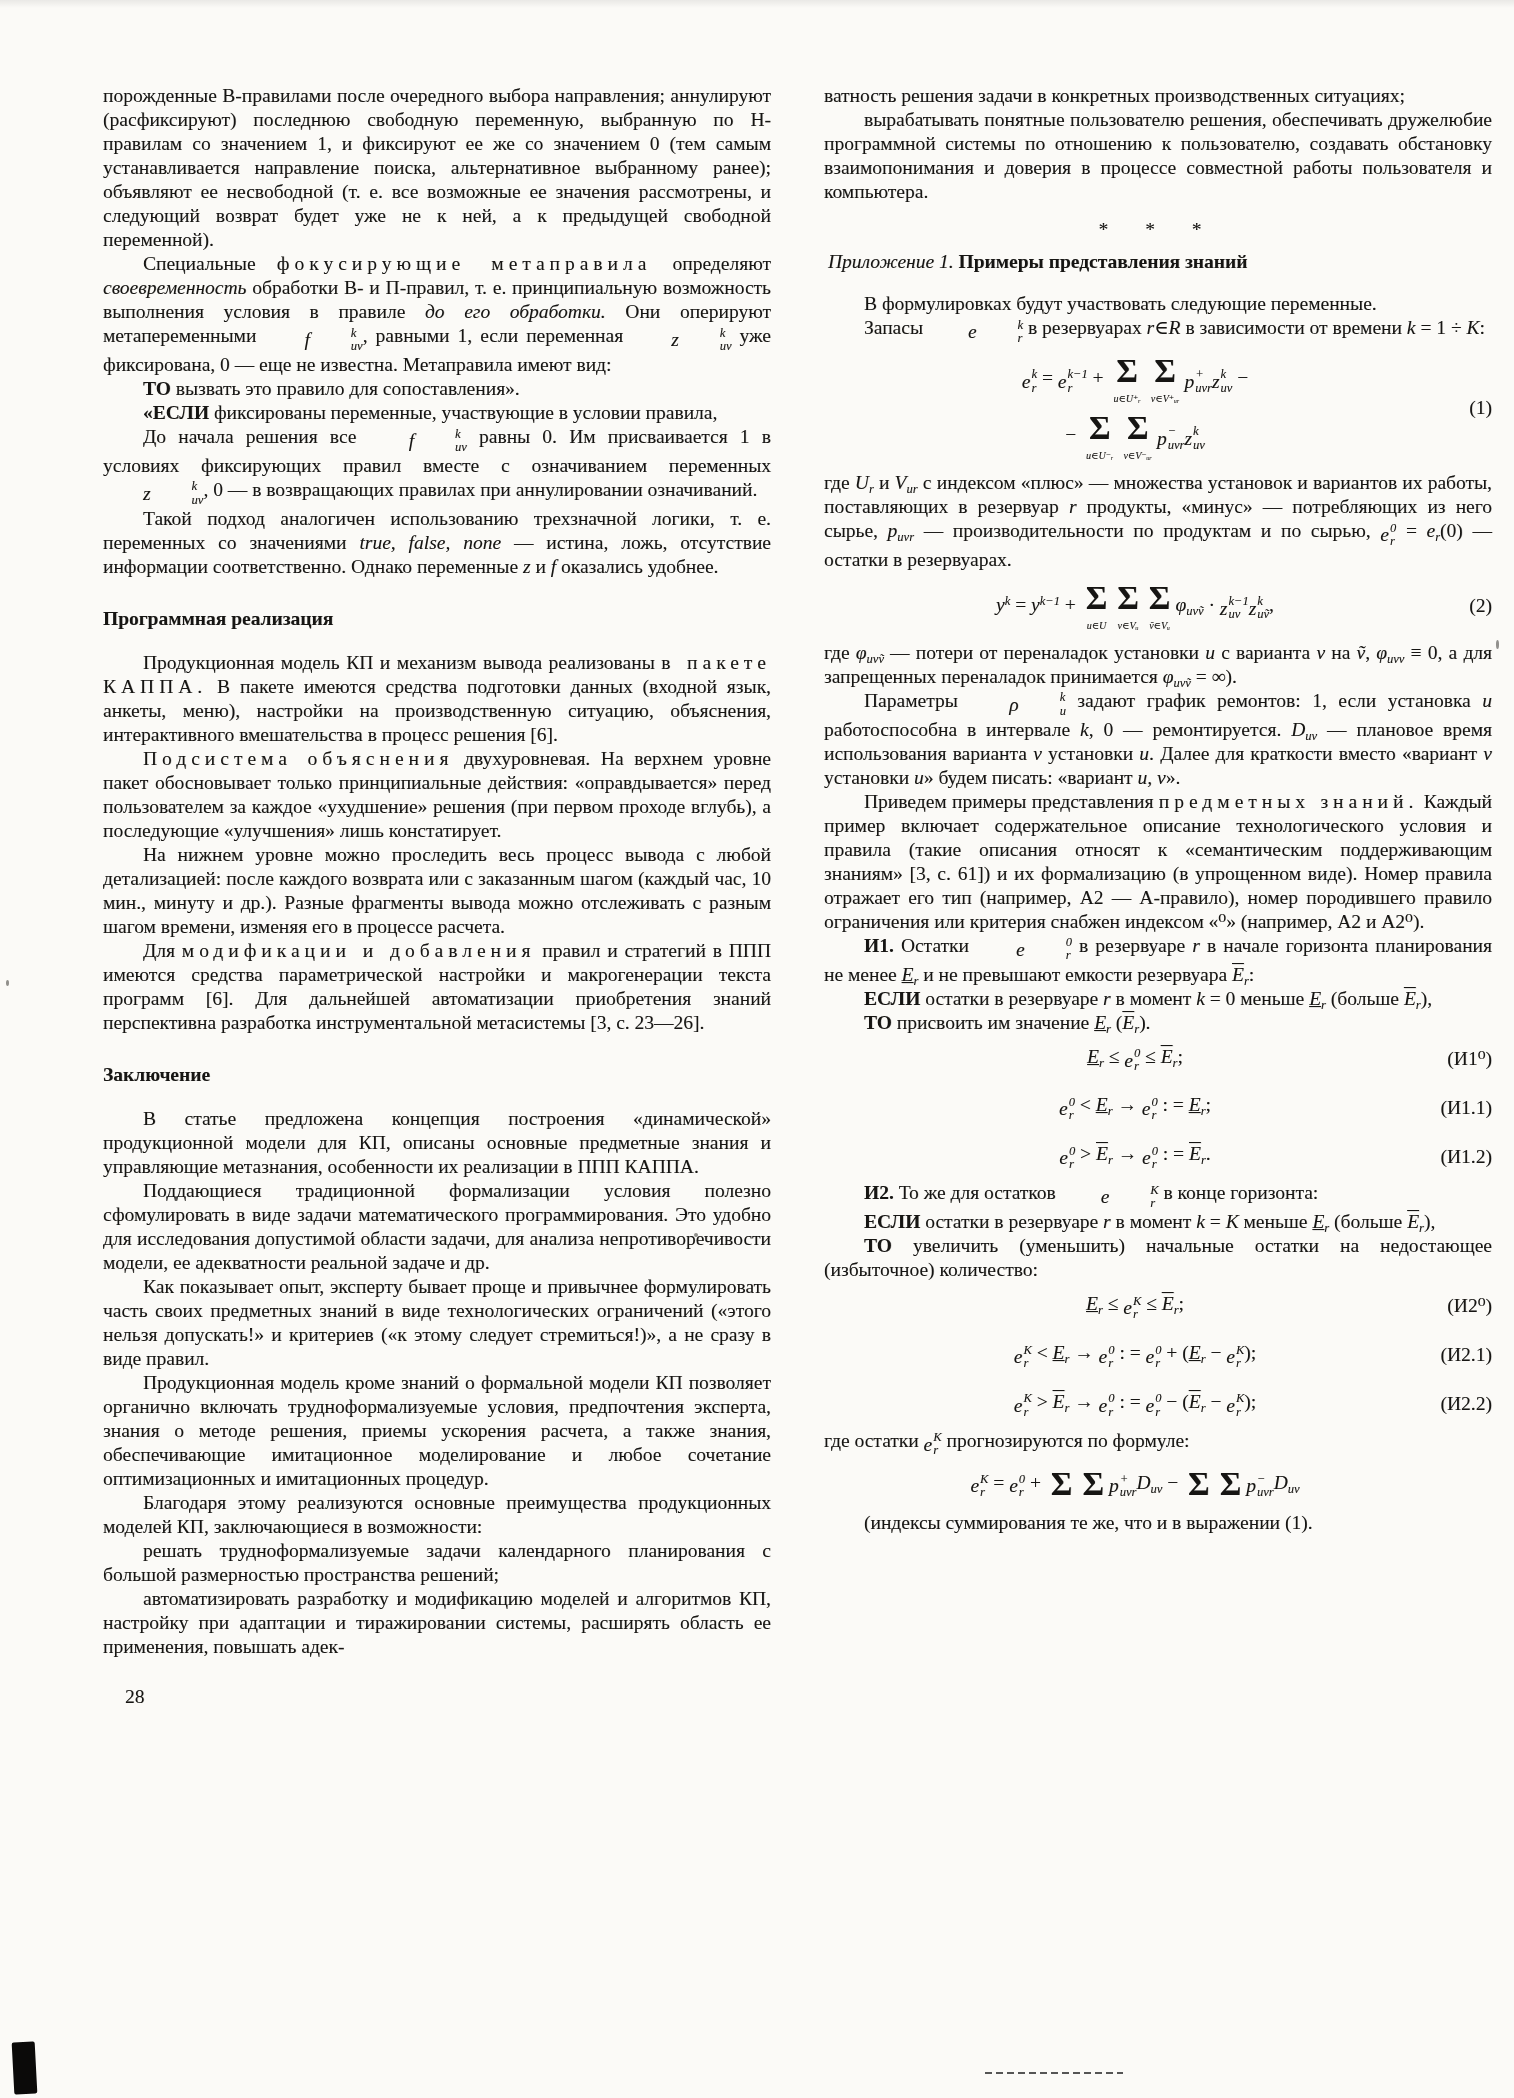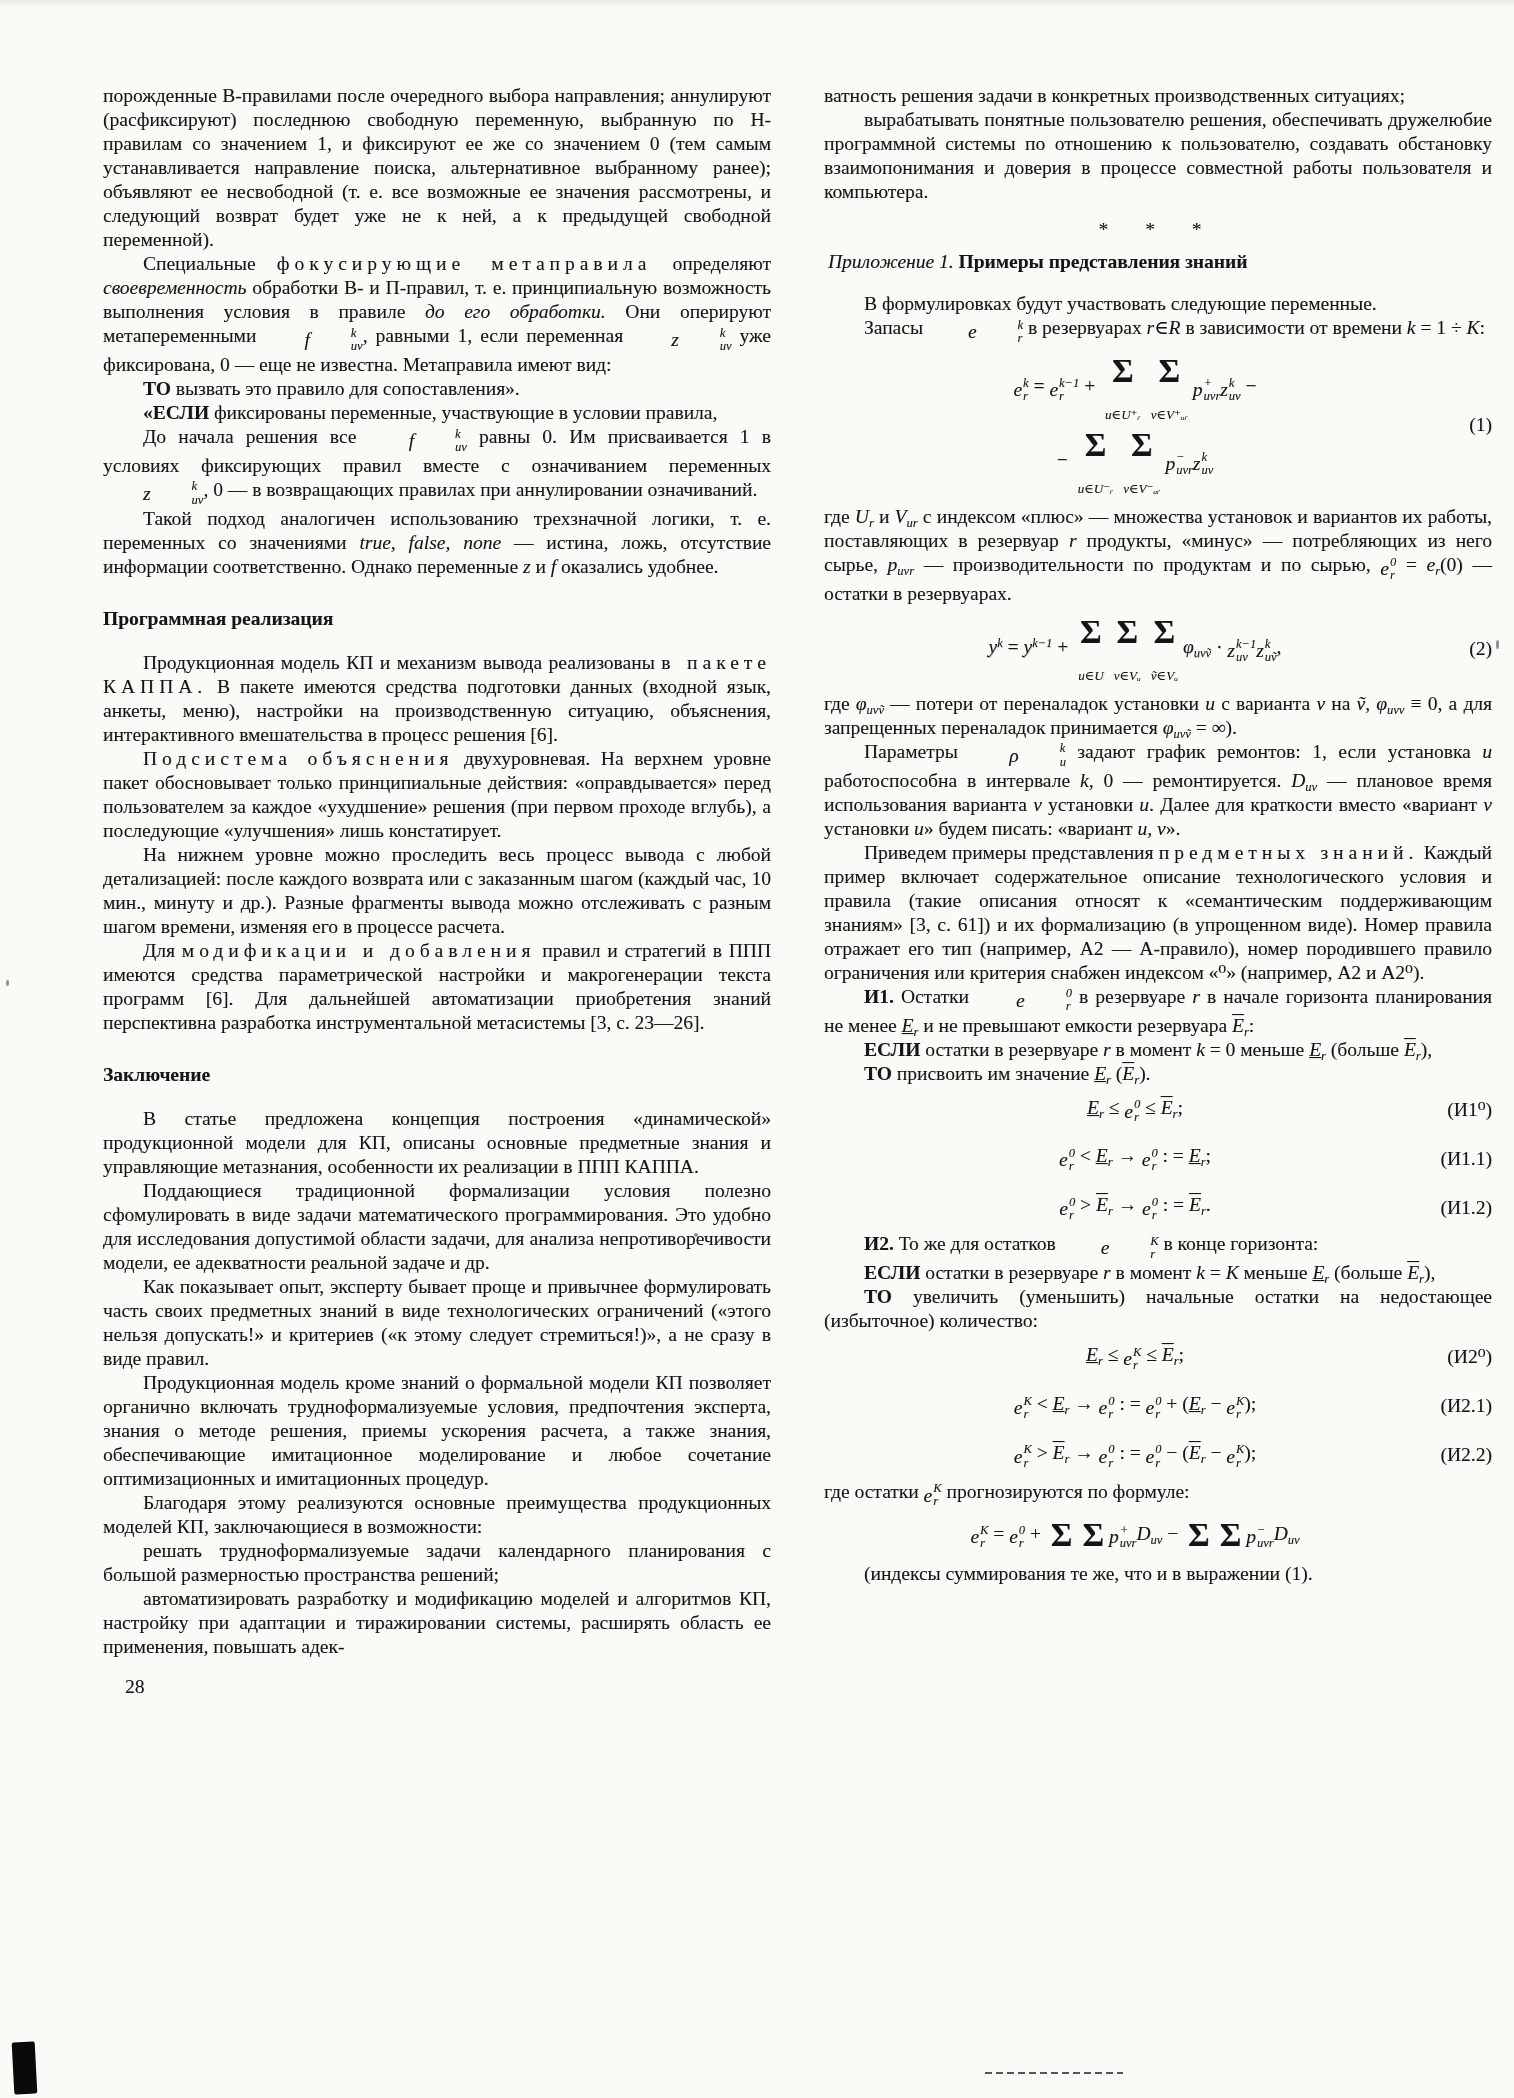--- a/index.html
+++ b/index.html
@@ -22,42 +22,42 @@
   }
   .col-left{left:103px;}
   .col-right{left:824px;}
 
   .blk{margin:0;}
   .p{text-indent:40px;}
   .pc{text-indent:0;}
   .h{font-weight:bold;text-indent:0;text-align:left;margin:28px 0 20px;}
   .ha{text-indent:0;text-align:left;margin:8px 4px 18px;}
   .stars{text-align:center;text-indent:0;letter-spacing:16px;margin:14px 0 2px;}
-  .pageno{margin-top:16px;text-indent:22px;text-align:left;}
+  .pageno{margin-top:26px;text-indent:22px;text-align:left;}
 
   .it{font-style:italic;}
   .bo{font-weight:bold;}
   .spaced{letter-spacing:5px;}
   .ol{text-decoration:overline;}
   .ul{text-decoration:underline;}
 
   sup,sub{font-size:12.5px;font-style:italic;line-height:0;}
   sup{vertical-align:6px;}
   sub{vertical-align:-4px;}
 
   
   .ss{display:inline-flex;align-items:center;vertical-align:-4px;line-height:1;}
   .ss .scr{display:inline-flex;flex-direction:column;font-size:12.5px;font-style:italic;
            line-height:1.05;margin-left:1px;text-align:left;}
 
   
   .sum{display:inline-flex;flex-direction:column;align-items:center;
        vertical-align:middle;margin:0 5px;line-height:1;}
   .sum .sig{font-size:33px;font-weight:bold;font-style:normal;}
-  .sum .lim{font-size:13px;font-style:italic;margin-top:20px;white-space:nowrap;}
+  .sum .lim{font-size:10px;font-style:italic;margin-top:6px;white-space:nowrap;}
 
   .f{position:relative;text-align:center;text-indent:0;padding:10px 46px 10px 0;}
   .f .fline{display:block;}
   .f .fline + .fline{margin-top:8px;}
   .fnum{position:absolute;right:0;top:50%;transform:translateY(-50%);font-style:normal;}
 
   
   .blob{position:absolute;left:13px;top:2042px;width:23px;height:52px;
         background:#0b0a09;transform:rotate(-3deg);border-radius:2px;}
   .dotline{position:absolute;left:985px;top:2072px;width:138px;height:2px;

